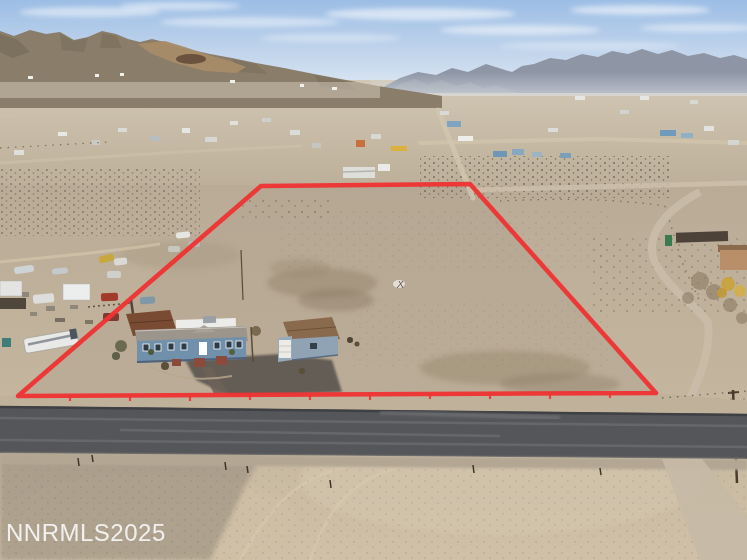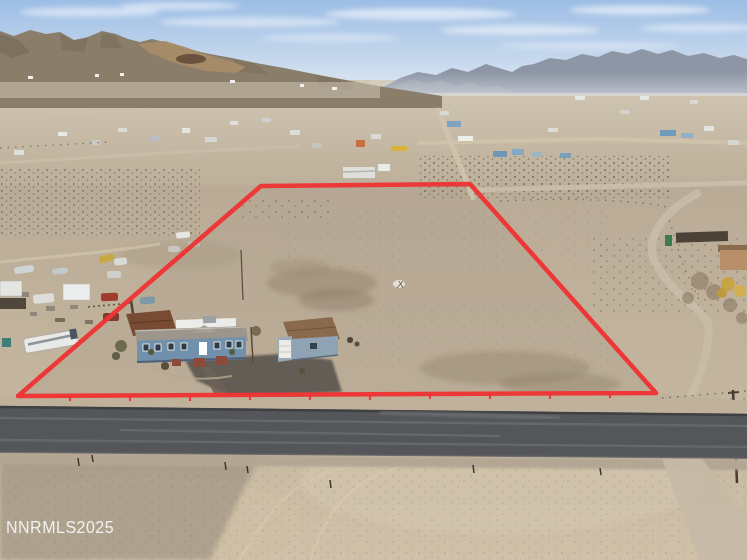--- a/index.html
+++ b/index.html
@@ -3,21 +3,21 @@
 <meta charset="utf-8">
 <style>
   html,body{margin:0;padding:0;background:#222;}
   .photo{
     position:relative;width:747px;height:560px;overflow:hidden;
     font-family:"Liberation Sans",sans-serif;
   }
   .photo svg{display:block;}
   .watermark{
     position:absolute;left:6px;top:519px;
-    font-size:16px;letter-spacing:.5px;font-weight:400;
+    font-size:24px;letter-spacing:.5px;font-weight:400;
     color:var(--c-watermark,#f5f5f5);opacity:.95;user-select:none;
   }
 </style>
 </head>
 <body>
 
 <div class="photo">
 <svg width="747" height="560" viewBox="0 0 747 560">
   <defs>
     <linearGradient id="skyG" x1="0" y1="0" x2="0" y2="1">

